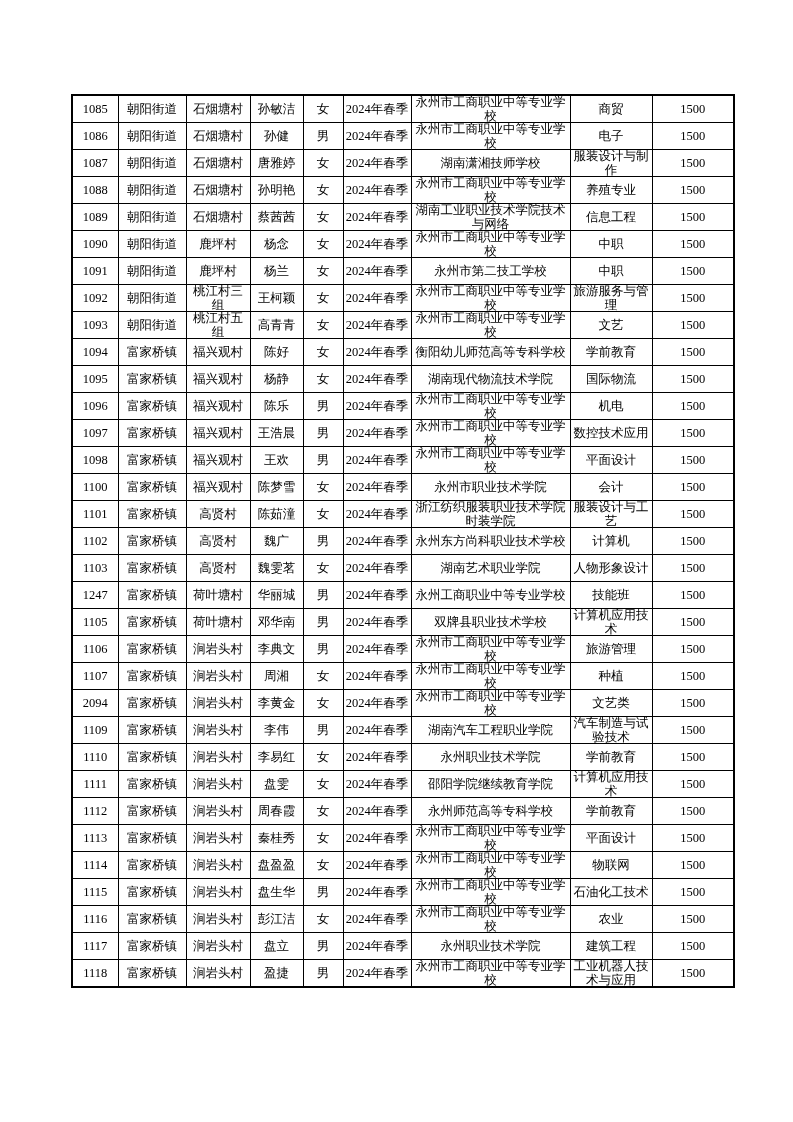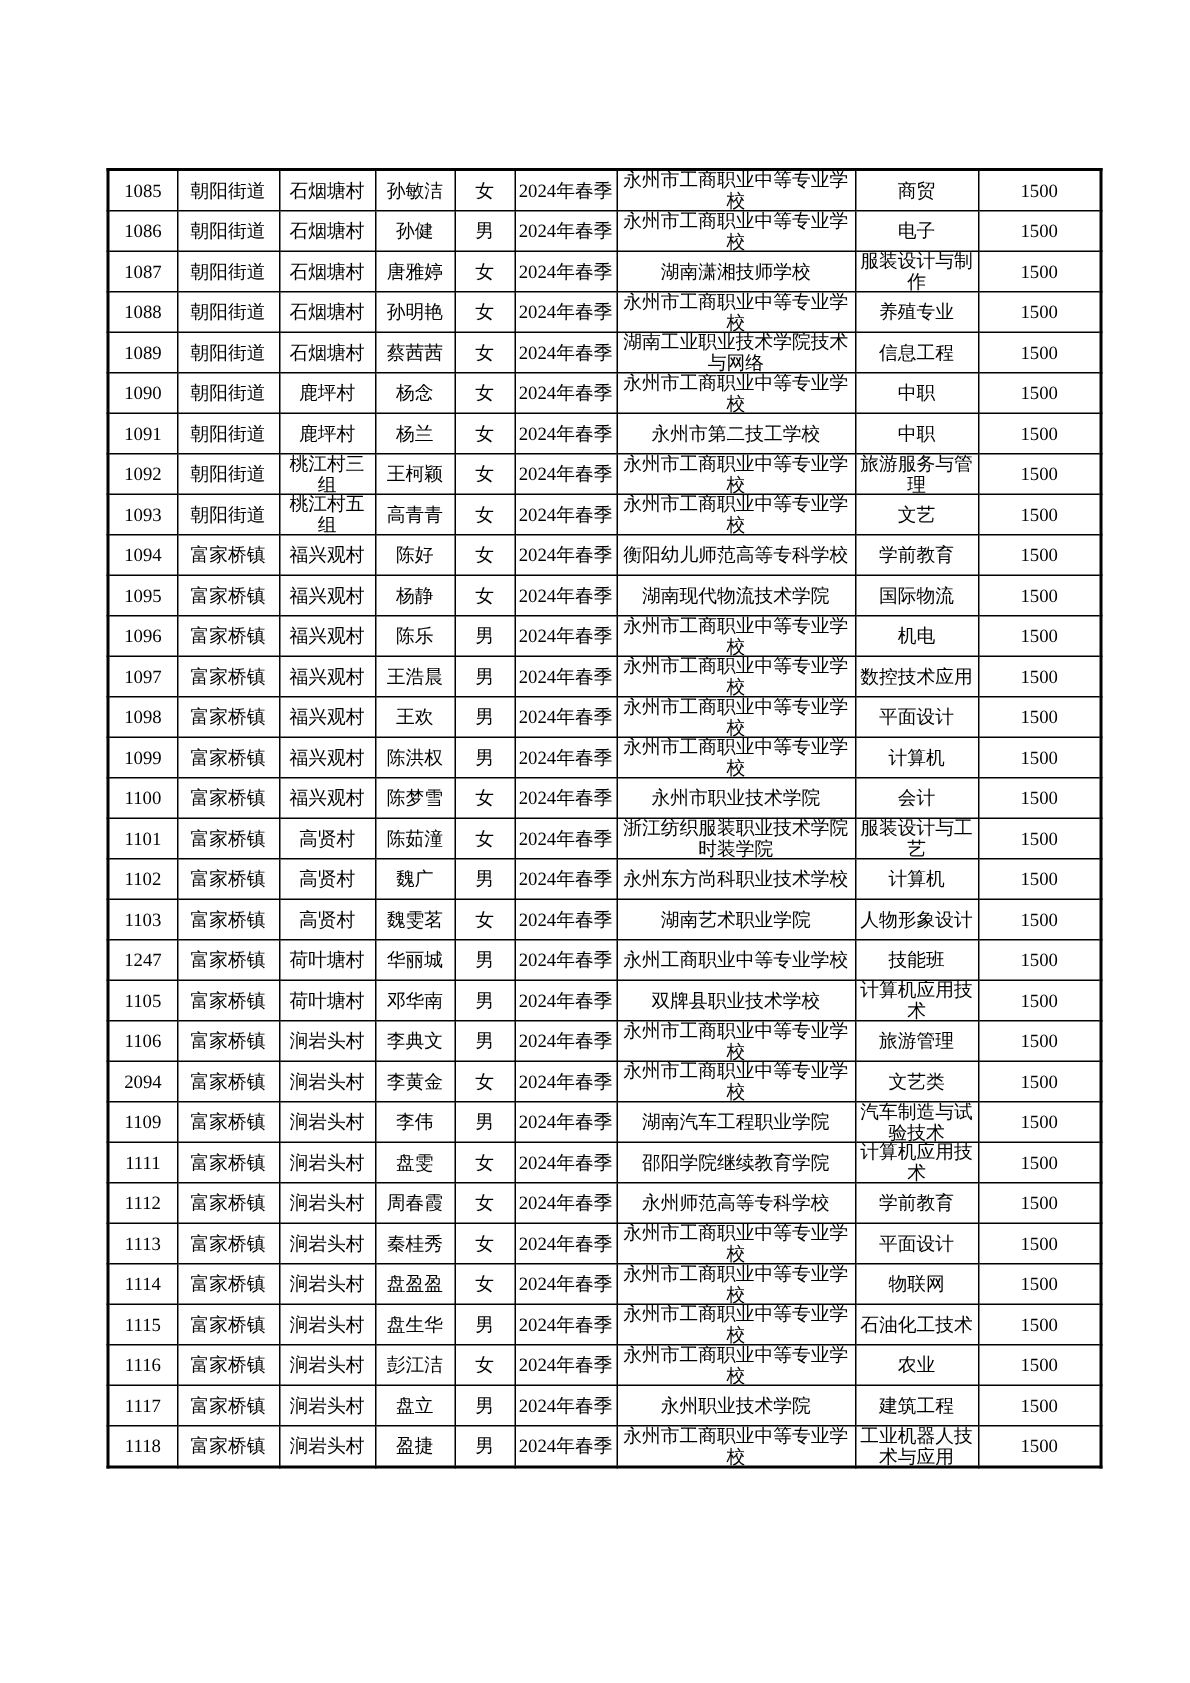--- a/index.html
+++ b/index.html
@@ -12,21 +12,21 @@
     width: 793px;
     height: 1122px;
     background: #ffffff;
     overflow: hidden;
     font-family: "Liberation Serif", "DejaVu Serif", serif;
     color: #000000;
   }
   table.grid {
     position: absolute;
     left: 71px;
-    top: 112px;
+    top: 94px;
     width: 662px;
     border-collapse: collapse;
     table-layout: fixed;
     border: 2px solid #000000;
   }
   table.grid td {
     border: 1px solid #000000;
     padding: 0;
     vertical-align: middle;
   }
@@ -462,145 +462,116 @@
           </td>
     <td>
             <div class="cell">平面设计</div>
           </td>
     <td>
             <div class="cell">1500</div>
           </td>
   </tr>
         <tr>
     <td>
-            <div class="cell">1099</div>
+            <div class="cell">1100</div>
           </td>
     <td>
             <div class="cell">富家桥镇</div>
           </td>
     <td>
             <div class="cell">福兴观村</div>
           </td>
     <td>
-            <div class="cell">陈洪权</div>
-          </td>
-    <td>
-            <div class="cell">男</div>
-          </td>
-    <td>
-            <div class="cell">2024年春季</div>
-          </td>
-    <td>
-            <div class="cell">永州市工商职业中等专业学校</div>
+            <div class="cell">陈梦雪</div>
+          </td>
+    <td>
+            <div class="cell">女</div>
+          </td>
+    <td>
+            <div class="cell">2024年春季</div>
+          </td>
+    <td>
+            <div class="cell">永州市职业技术学院</div>
+          </td>
+    <td>
+            <div class="cell">会计</div>
+          </td>
+    <td>
+            <div class="cell">1500</div>
+          </td>
+  </tr>
+        <tr>
+    <td>
+            <div class="cell">1101</div>
+          </td>
+    <td>
+            <div class="cell">富家桥镇</div>
+          </td>
+    <td>
+            <div class="cell">高贤村</div>
+          </td>
+    <td>
+            <div class="cell">陈茹潼</div>
+          </td>
+    <td>
+            <div class="cell">女</div>
+          </td>
+    <td>
+            <div class="cell">2024年春季</div>
+          </td>
+    <td>
+            <div class="cell">浙江纺织服装职业技术学院时装学院</div>
+          </td>
+    <td>
+            <div class="cell">服装设计与工艺</div>
+          </td>
+    <td>
+            <div class="cell">1500</div>
+          </td>
+  </tr>
+        <tr>
+    <td>
+            <div class="cell">1102</div>
+          </td>
+    <td>
+            <div class="cell">富家桥镇</div>
+          </td>
+    <td>
+            <div class="cell">高贤村</div>
+          </td>
+    <td>
+            <div class="cell">魏广</div>
+          </td>
+    <td>
+            <div class="cell">男</div>
+          </td>
+    <td>
+            <div class="cell">2024年春季</div>
+          </td>
+    <td>
+            <div class="cell">永州东方尚科职业技术学校</div>
           </td>
     <td>
             <div class="cell">计算机</div>
           </td>
     <td>
             <div class="cell">1500</div>
           </td>
   </tr>
         <tr>
     <td>
-            <div class="cell">1100</div>
-          </td>
-    <td>
-            <div class="cell">富家桥镇</div>
-          </td>
-    <td>
-            <div class="cell">福兴观村</div>
-          </td>
-    <td>
-            <div class="cell">陈梦雪</div>
-          </td>
-    <td>
-            <div class="cell">女</div>
-          </td>
-    <td>
-            <div class="cell">2024年春季</div>
-          </td>
-    <td>
-            <div class="cell">永州市职业技术学院</div>
-          </td>
-    <td>
-            <div class="cell">会计</div>
-          </td>
-    <td>
-            <div class="cell">1500</div>
-          </td>
-  </tr>
-        <tr>
-    <td>
-            <div class="cell">1101</div>
+            <div class="cell">1103</div>
           </td>
     <td>
             <div class="cell">富家桥镇</div>
           </td>
     <td>
             <div class="cell">高贤村</div>
           </td>
     <td>
-            <div class="cell">陈茹潼</div>
-          </td>
-    <td>
-            <div class="cell">女</div>
-          </td>
-    <td>
-            <div class="cell">2024年春季</div>
-          </td>
-    <td>
-            <div class="cell">浙江纺织服装职业技术学院时装学院</div>
-          </td>
-    <td>
-            <div class="cell">服装设计与工艺</div>
-          </td>
-    <td>
-            <div class="cell">1500</div>
-          </td>
-  </tr>
-        <tr>
-    <td>
-            <div class="cell">1102</div>
-          </td>
-    <td>
-            <div class="cell">富家桥镇</div>
-          </td>
-    <td>
-            <div class="cell">高贤村</div>
-          </td>
-    <td>
-            <div class="cell">魏广</div>
-          </td>
-    <td>
-            <div class="cell">男</div>
-          </td>
-    <td>
-            <div class="cell">2024年春季</div>
-          </td>
-    <td>
-            <div class="cell">永州东方尚科职业技术学校</div>
-          </td>
-    <td>
-            <div class="cell">计算机</div>
-          </td>
-    <td>
-            <div class="cell">1500</div>
-          </td>
-  </tr>
-        <tr>
-    <td>
-            <div class="cell">1103</div>
-          </td>
-    <td>
-            <div class="cell">富家桥镇</div>
-          </td>
-    <td>
-            <div class="cell">高贤村</div>
-          </td>
-    <td>
             <div class="cell">魏雯茗</div>
           </td>
     <td>
             <div class="cell">女</div>
           </td>
     <td>
             <div class="cell">2024年春季</div>
           </td>
     <td>
             <div class="cell">湖南艺术职业学院</div>
@@ -694,20 +665,49 @@
           </td>
     <td>
             <div class="cell">旅游管理</div>
           </td>
     <td>
             <div class="cell">1500</div>
           </td>
   </tr>
         <tr>
     <td>
+            <div class="cell">1107</div>
+          </td>
+    <td>
+            <div class="cell">富家桥镇</div>
+          </td>
+    <td>
+            <div class="cell">涧岩头村</div>
+          </td>
+    <td>
+            <div class="cell">周湘</div>
+          </td>
+    <td>
+            <div class="cell">女</div>
+          </td>
+    <td>
+            <div class="cell">2024年春季</div>
+          </td>
+    <td>
+            <div class="cell">永州市工商职业中等专业学校</div>
+          </td>
+    <td>
+            <div class="cell">种植</div>
+          </td>
+    <td>
+            <div class="cell">1500</div>
+          </td>
+  </tr>
+        <tr>
+    <td>
             <div class="cell">2094</div>
           </td>
     <td>
             <div class="cell">富家桥镇</div>
           </td>
     <td>
             <div class="cell">涧岩头村</div>
           </td>
     <td>
             <div class="cell">李黄金</div>
@@ -745,20 +745,49 @@
             <div class="cell">男</div>
           </td>
     <td>
             <div class="cell">2024年春季</div>
           </td>
     <td>
             <div class="cell">湖南汽车工程职业学院</div>
           </td>
     <td>
             <div class="cell">汽车制造与试验技术</div>
+          </td>
+    <td>
+            <div class="cell">1500</div>
+          </td>
+  </tr>
+        <tr>
+    <td>
+            <div class="cell">1110</div>
+          </td>
+    <td>
+            <div class="cell">富家桥镇</div>
+          </td>
+    <td>
+            <div class="cell">涧岩头村</div>
+          </td>
+    <td>
+            <div class="cell">李易红</div>
+          </td>
+    <td>
+            <div class="cell">女</div>
+          </td>
+    <td>
+            <div class="cell">2024年春季</div>
+          </td>
+    <td>
+            <div class="cell">永州职业技术学院</div>
+          </td>
+    <td>
+            <div class="cell">学前教育</div>
           </td>
     <td>
             <div class="cell">1500</div>
           </td>
   </tr>
         <tr>
     <td>
             <div class="cell">1111</div>
           </td>
     <td>

